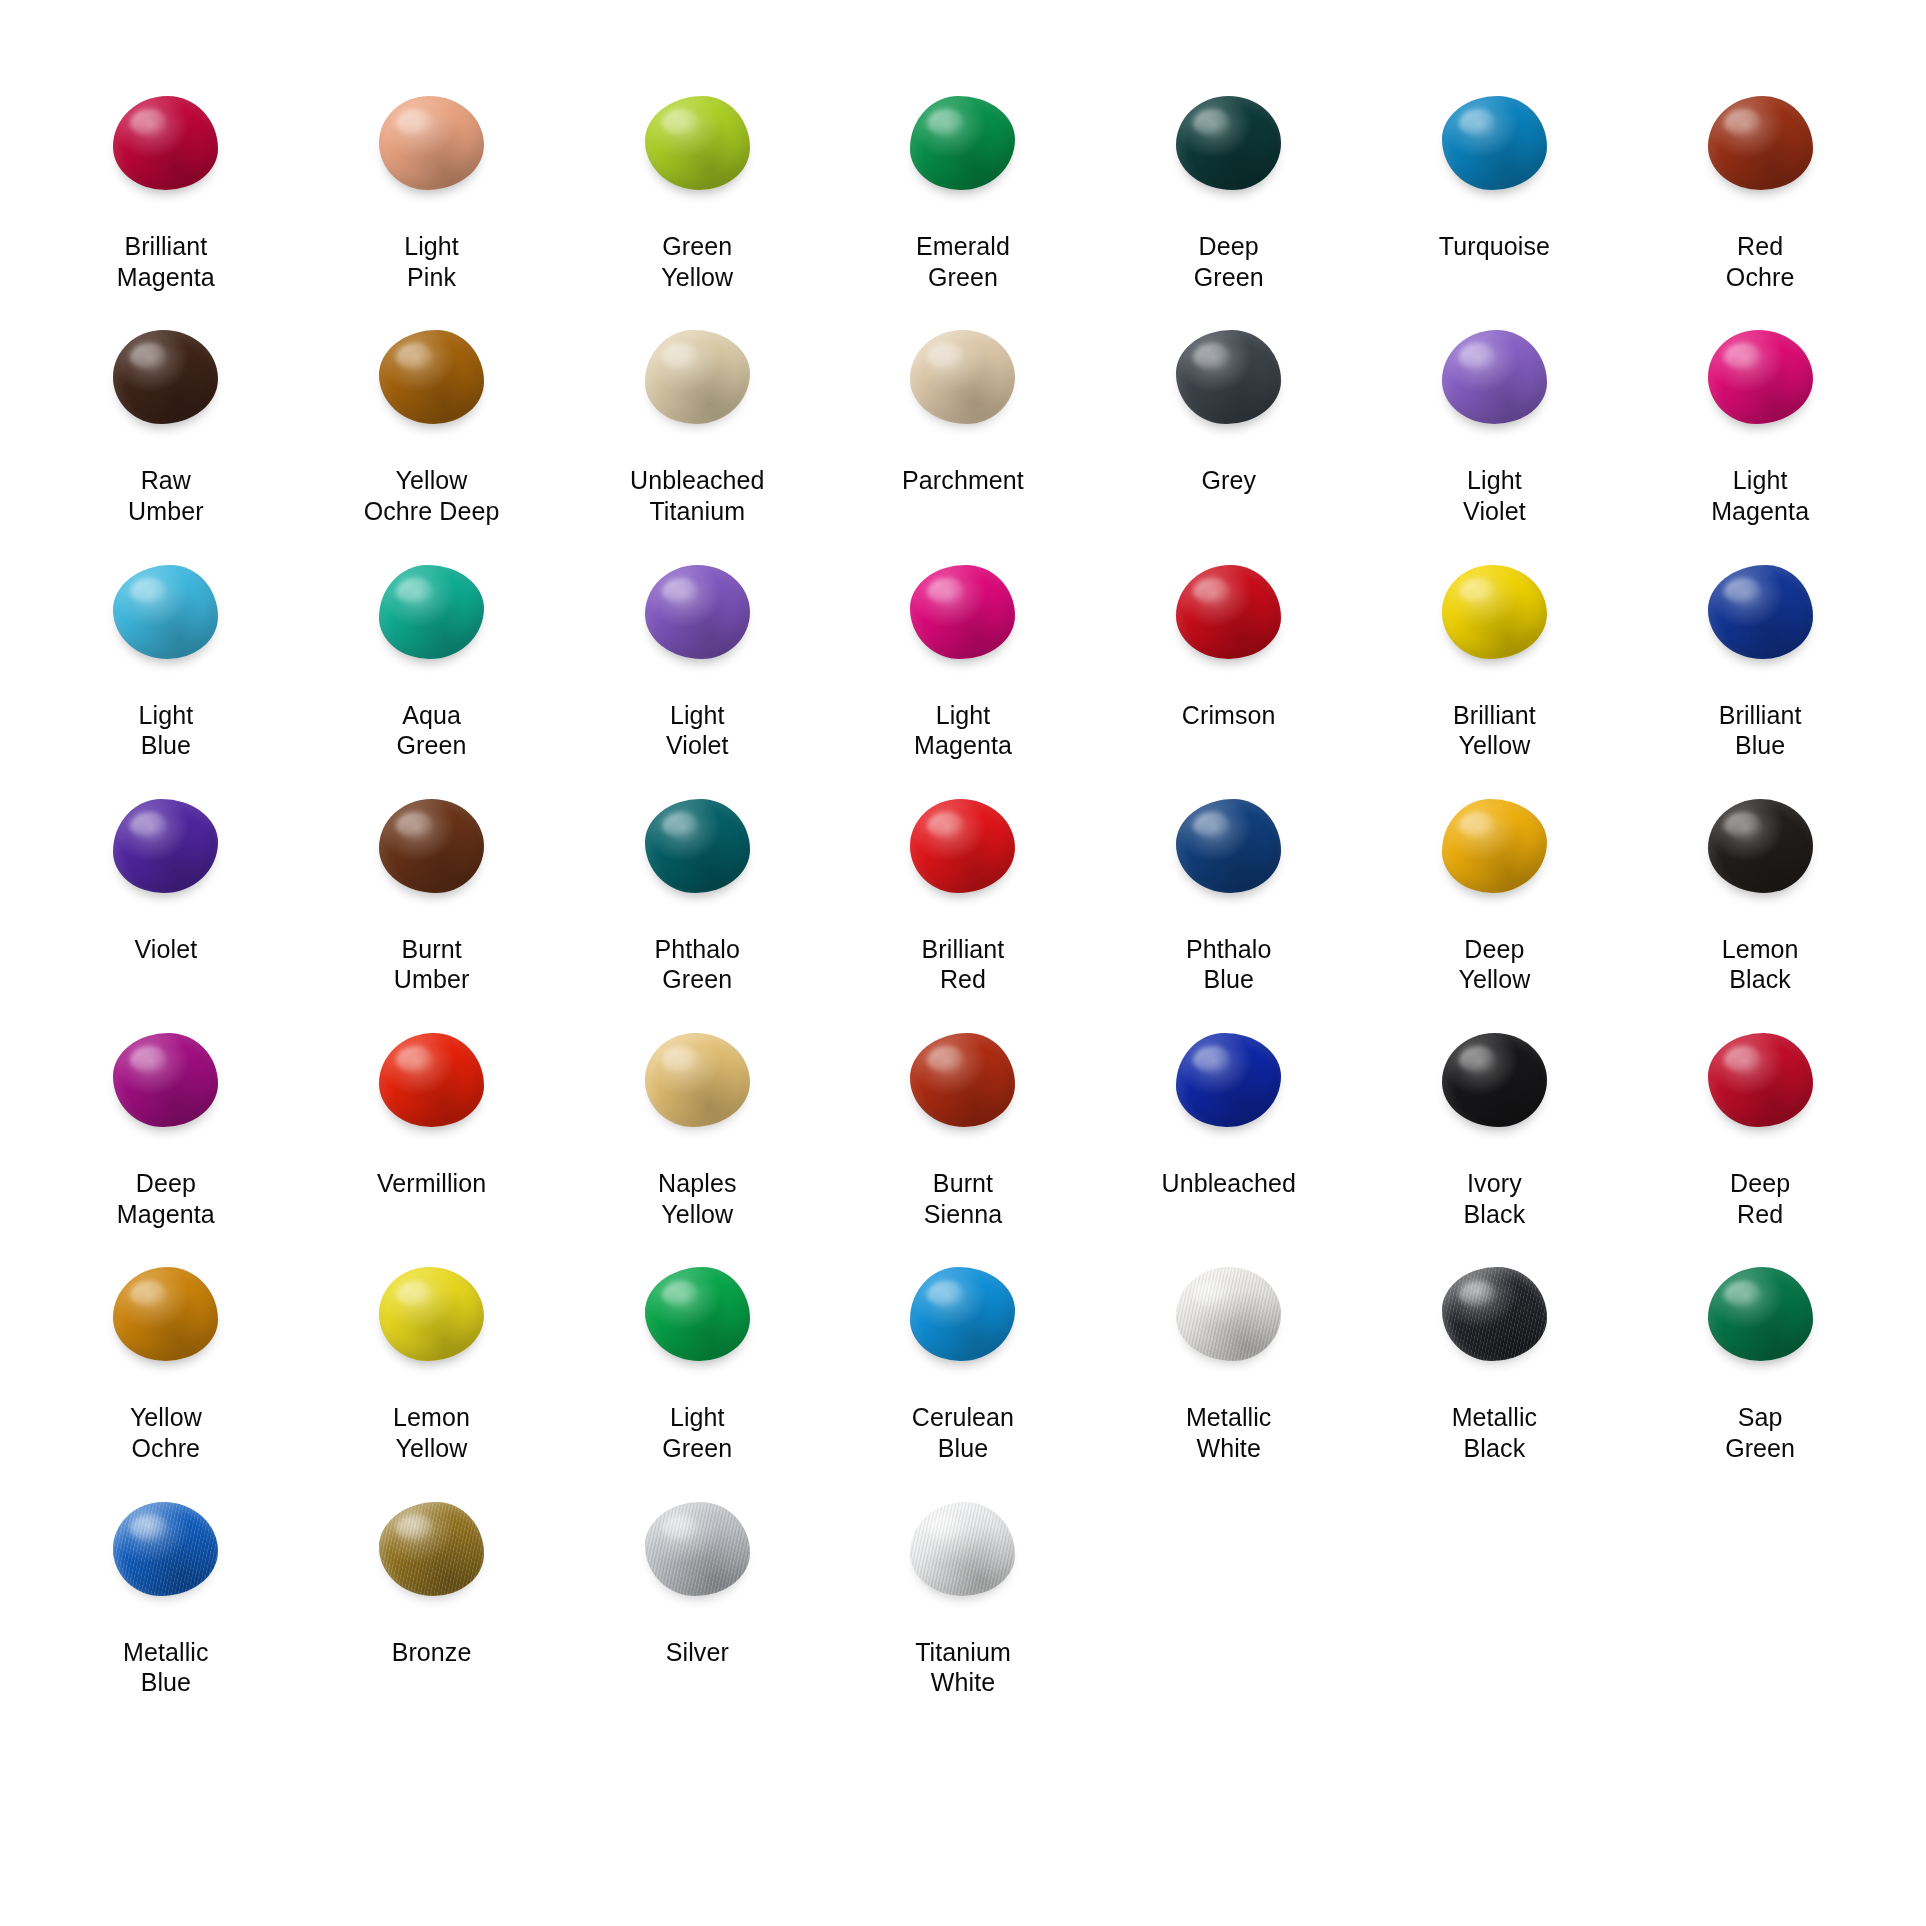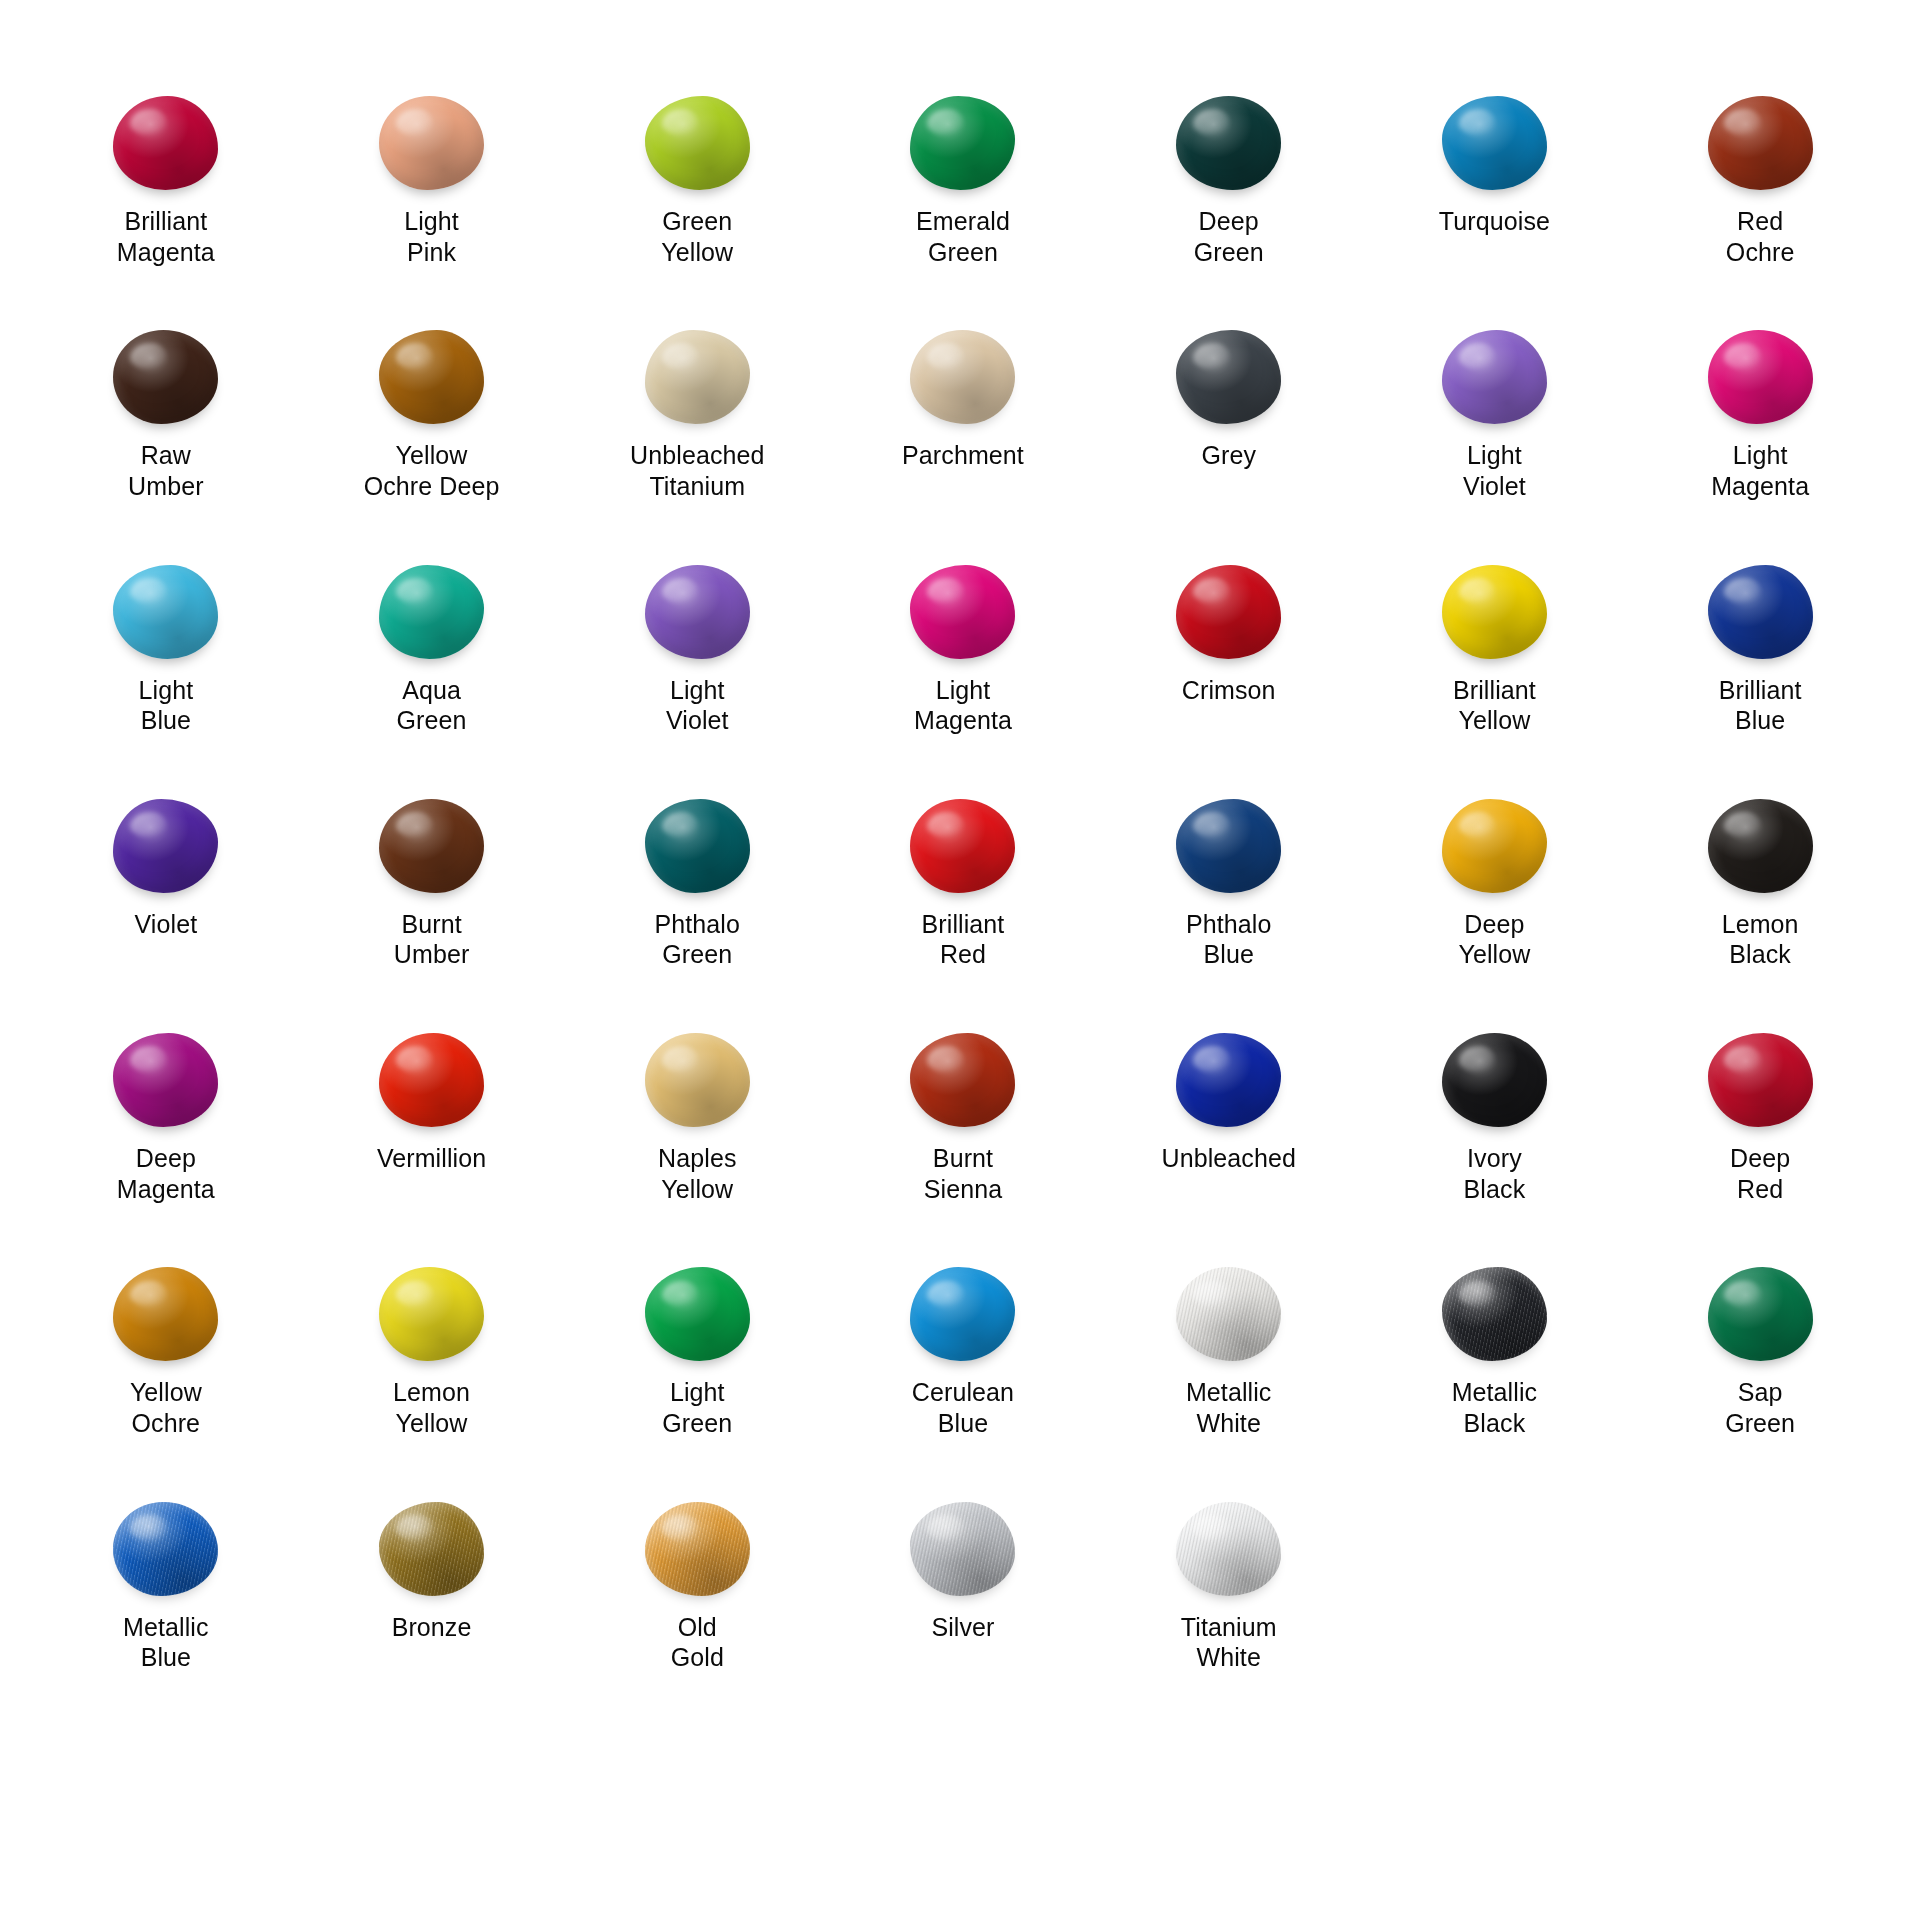--- a/index.html
+++ b/index.html
@@ -116,21 +116,21 @@
   }
   .blob.lightstroke {
     box-shadow:
       0 8.8px 12px -6.6px rgba(0,0,0,0.22),
       inset -4.4px -6.6px 13.2px rgba(0,0,0,0.10),
       inset 4.4px 5.5px 11px rgba(255,255,255,0.30);
   }
 
   
   .swatch-label {
-    margin-top: 8px;
+    margin-top: 33px;
     text-align: center;
     font-size: 25px;
     line-height: 1.22;
     letter-spacing: 0.1px;
     color: #0a0a0a;
     font-weight: 400;
     white-space: pre-line;
   }
 </style>
 </head>
@@ -396,26 +396,20 @@
       <div class="swatch-label"><div>Metallic</div><div>Blue</div></div>
     </div>
     <div class="swatch-cell">
       <div class="blob-wrap">
         <div class="blob metallic lightstroke" style="--c: #9b7a23; border-radius: 55% 45% 48% 52% / 48% 55% 45% 52%;"></div>
       </div>
       <div class="swatch-label"><div>Bronze</div></div>
     </div>
     <div class="swatch-cell">
       <div class="blob-wrap">
-        <div class="blob metallic lightstroke" style="--c: #eca43b; border-radius: 50% 50% 46% 54% / 52% 50% 50% 48%;"></div>
-      </div>
-      <div class="swatch-label"><div>Old</div><div>Gold</div></div>
-    </div>
-    <div class="swatch-cell">
-      <div class="blob-wrap">
         <div class="blob metallic lightstroke" style="--c: #c9ccd1; border-radius: 53% 47% 52% 48% / 46% 54%;"></div>
       </div>
       <div class="swatch-label"><div>Silver</div></div>
     </div>
     <div class="swatch-cell">
       <div class="blob-wrap">
         <div class="blob metallic lightstroke" style="--c: #f5f6f7; border-radius: 52% 48% 50% 50% / 54% 56% 44% 46%;"></div>
       </div>
       <div class="swatch-label"><div>Titanium</div><div>White</div></div>
     </div>

